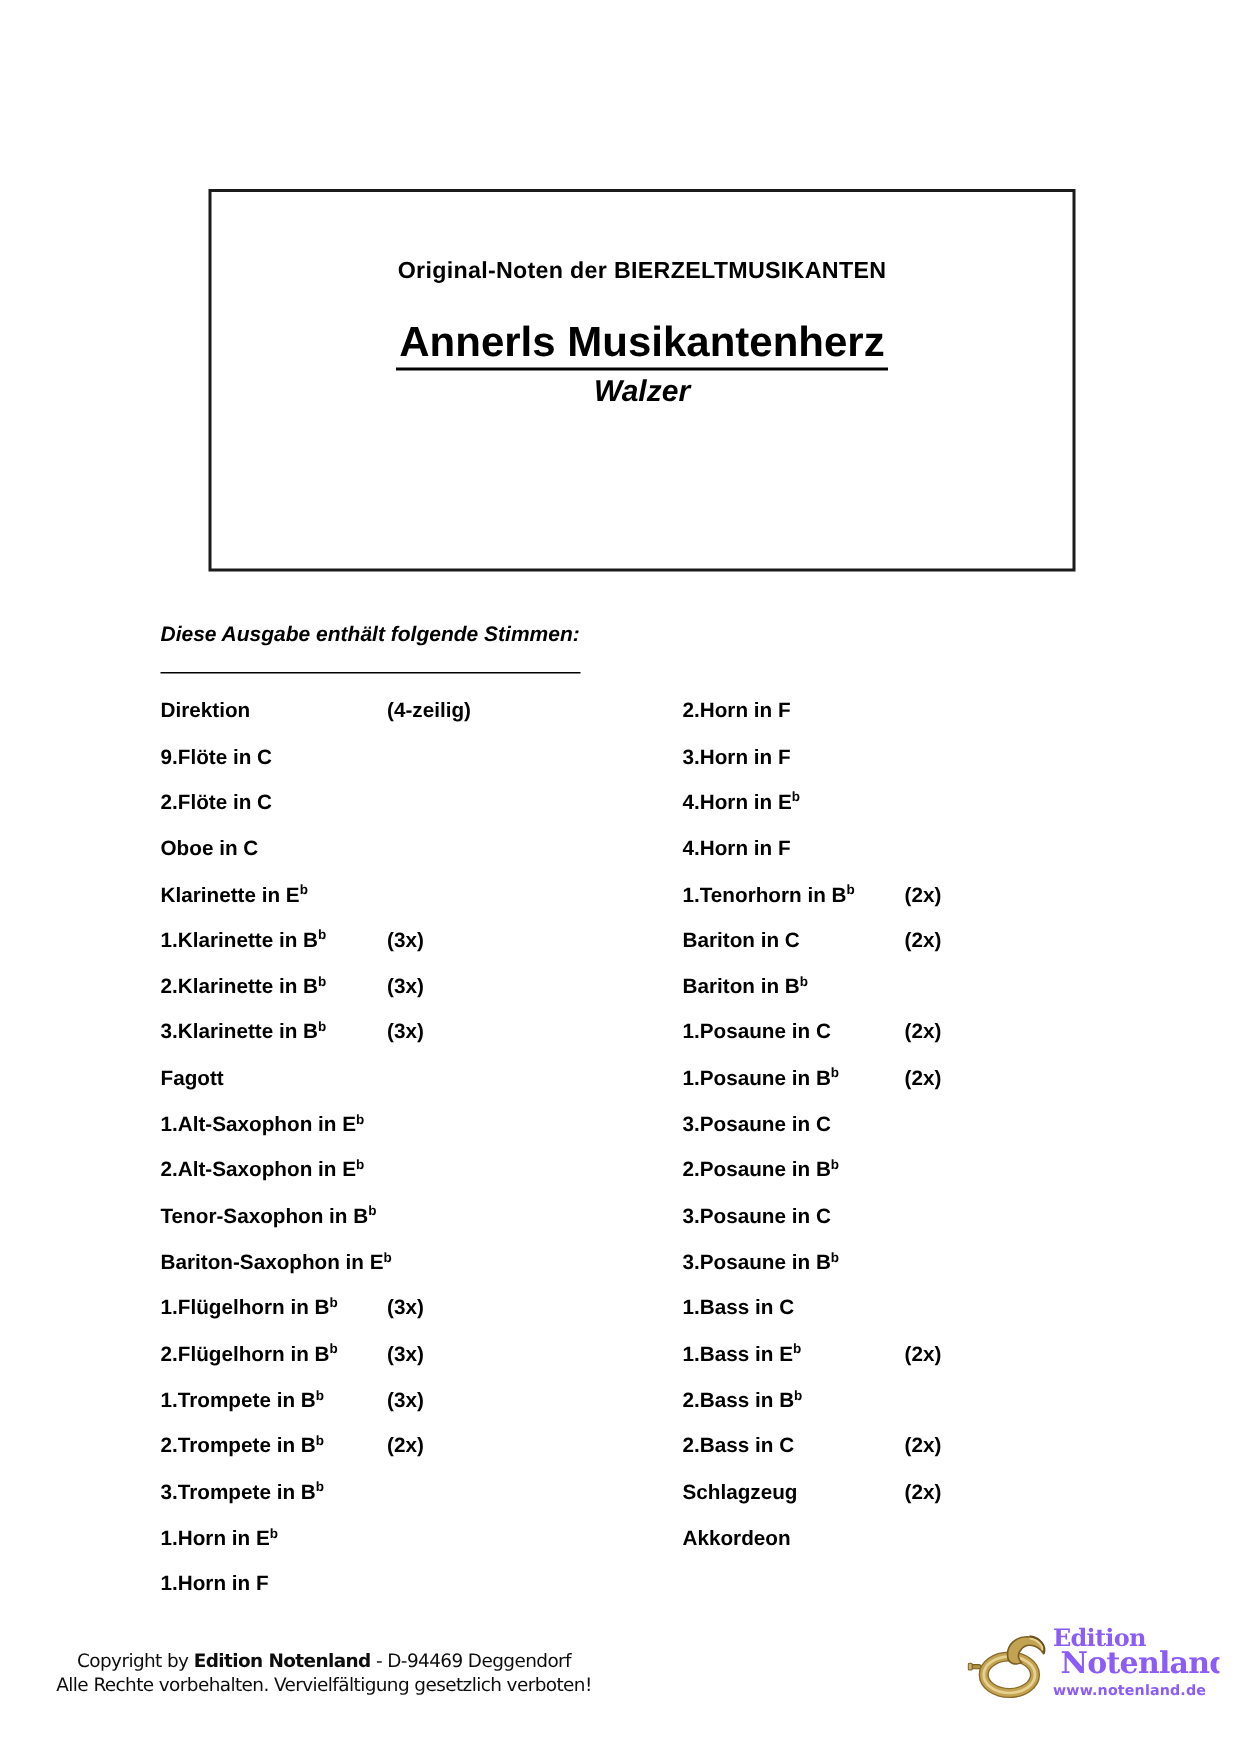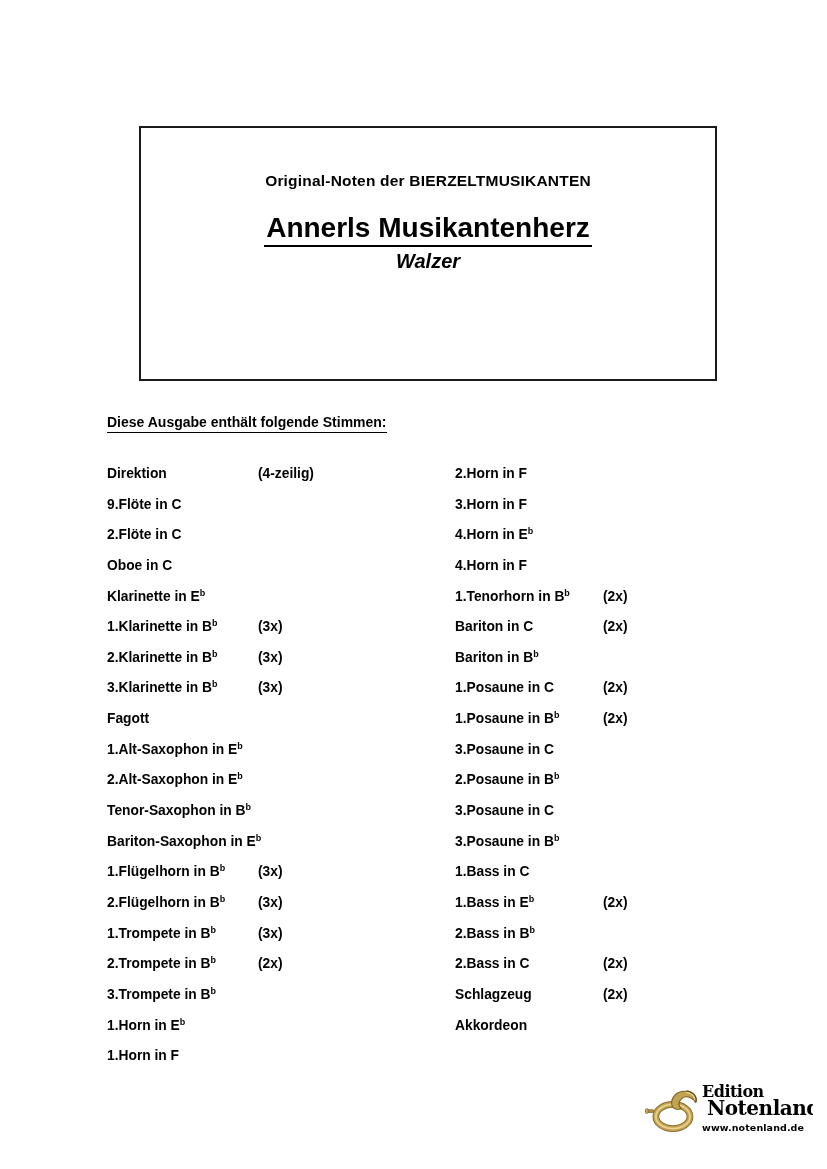--- a/index.html
+++ b/index.html
@@ -53,21 +53,22 @@
   
   .parts-heading {
     position: absolute;
     left: 107px; top: 414px;
     font-size: 14px;
     font-weight: bold;
   }
   .parts-heading .u {
     display: inline-block;
     border-bottom: 1.5px solid #000;
-    padding-bottom: 2px;
+    padding-bottom: 18px;
+    font-style: italic;
   }
 
   
   .parts-col {
     position: absolute;
     top: 466px;
     width: 330px;
   }
   .parts-col.left  { left: 107px; }
   .parts-col.right { left: 455px; }
@@ -107,21 +108,21 @@
     position: absolute;
     left: 645px; top: 1083px;
     display: flex;
     align-items: flex-start;
   }
   .horn { width: 54px; height: 46px; margin-top: 6px; }
   .logo-text {
     margin-left: 3px;
     font-family: "DejaVu Serif", "Liberation Serif", serif;
     font-weight: bold;
-    color: #000000;
+    color: #8b5cf6;
   }
   .logo-name1 { font-size: 16px; line-height: 17px; letter-spacing: -0.5px; }
   .logo-name2 { font-size: 20px; line-height: 17px; letter-spacing: -0.5px; padding-left: 5px; }
   .logo-url {
     margin-top: 5px;
     font-family: "DejaVu Sans", "Liberation Sans", sans-serif;
     font-weight: bold;
     font-size: 9.5px;
     letter-spacing: 0.1px;
   }
@@ -297,20 +298,24 @@
       <div class="row">
         <span class="part-name">Schlagzeug</span>
         <span class="part-qty">(2x)</span>
       </div>
       <div class="row">
         <span class="part-name">Akkordeon</span>
         <span class="part-qty"></span>
       </div>
     </div>
 
+  <div class="footer-text">
+    <div><span>Copyright by </span><b>Edition Notenland</b><span> - D-94469 Deggendorf</span></div>
+    <div>Alle Rechte vorbehalten. Vervielfältigung gesetzlich verboten!</div>
+  </div>
 
   <div class="logo">
     <svg class="horn" viewBox="0 0 60 50" aria-hidden="true">
 
       <rect x="1" y="22.5" width="9" height="3" rx="1.5" fill="#b09245" stroke="#7a5e22" stroke-width="0.8"></rect>
       <rect x="0.5" y="21.5" width="3" height="5" rx="1" fill="#cdb06a" stroke="#7a5e22" stroke-width="0.8"></rect>
 
       <ellipse cx="31" cy="30" rx="19" ry="13.5" fill="none" stroke="#8a6a28" stroke-width="7.5"></ellipse>
       <ellipse cx="31" cy="30" rx="19" ry="13.5" fill="none" stroke="#c2a351" stroke-width="5.5"></ellipse>
       <ellipse cx="31" cy="30" rx="19" ry="13.5" fill="none" stroke="#e7d191" stroke-width="2"></ellipse>

